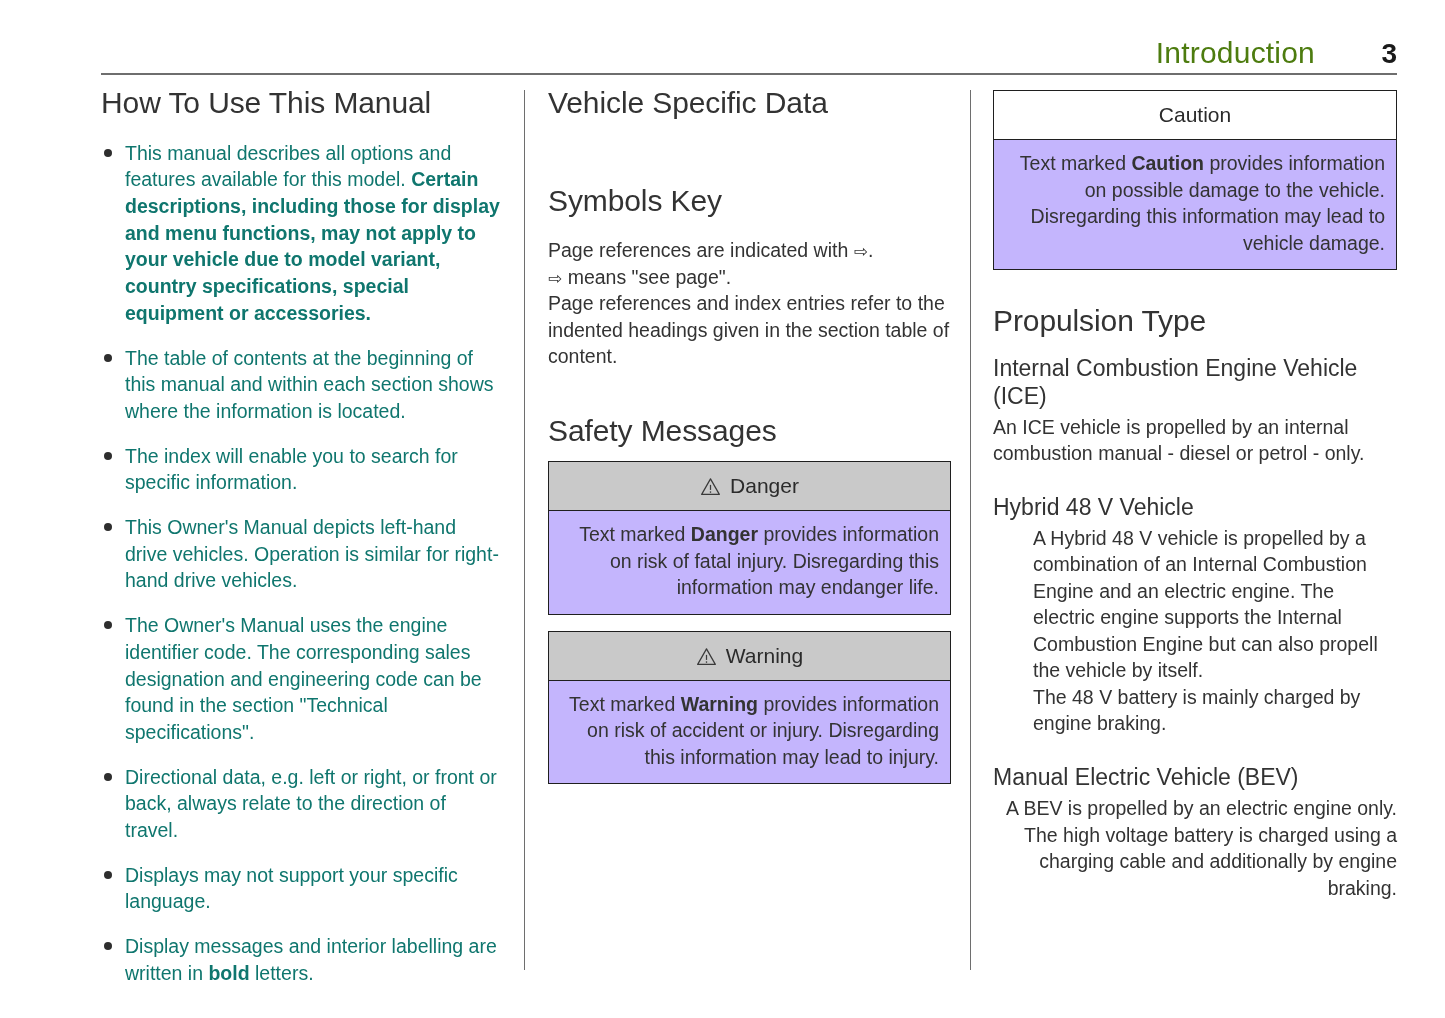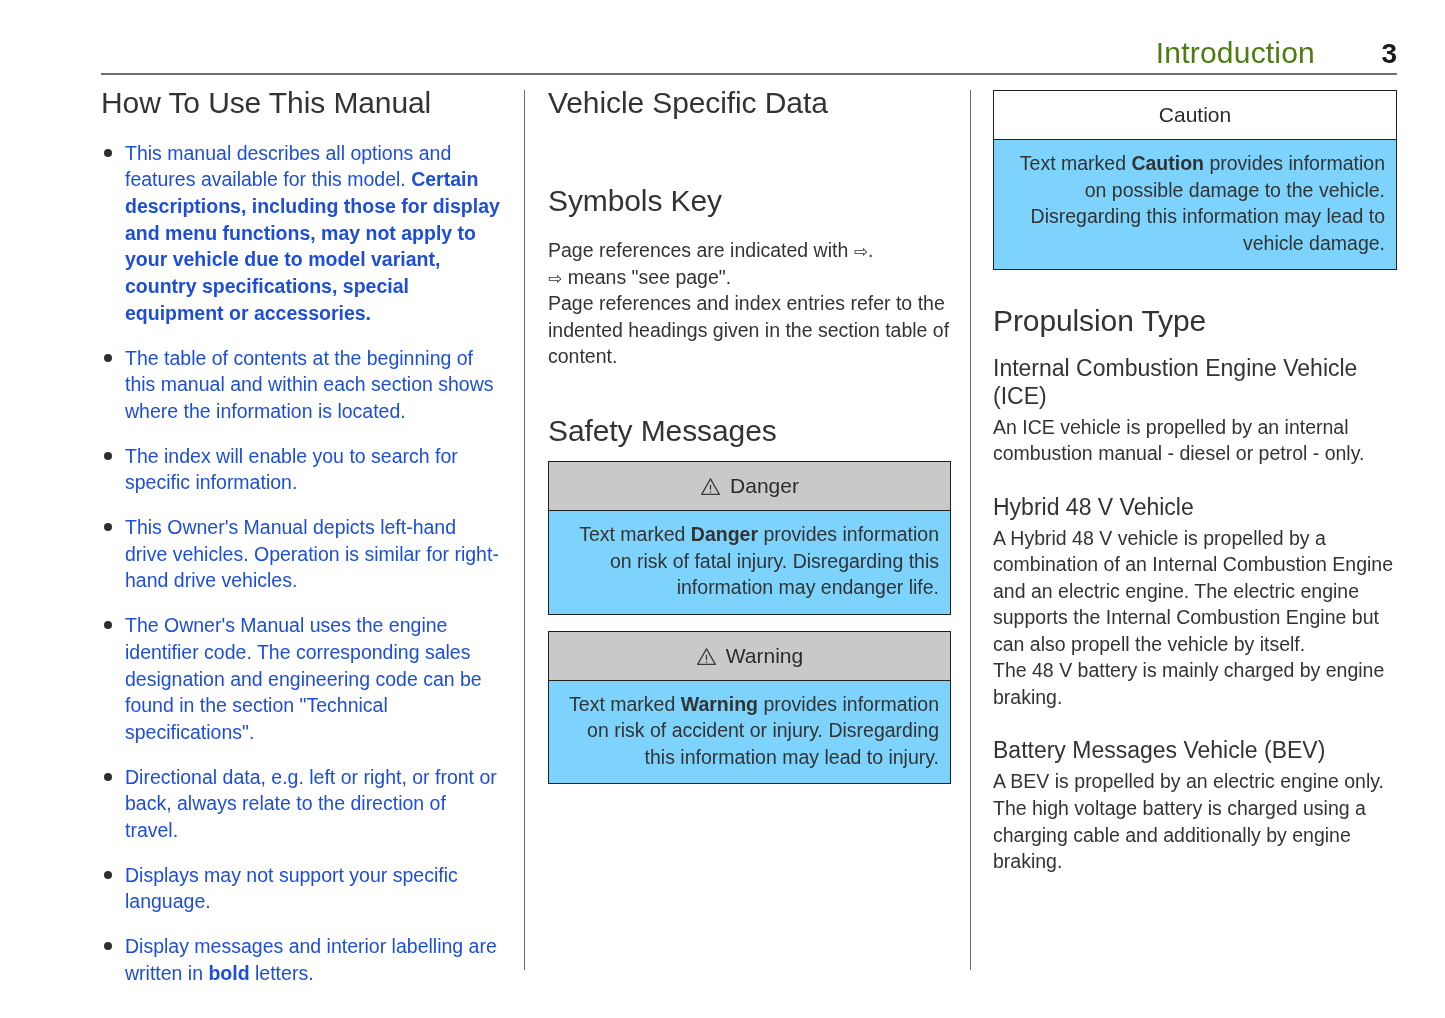--- a/index.html
+++ b/index.html
@@ -106,38 +106,38 @@
     list-style: none;
     margin: 0;
     padding: 0;
   }
   ul.bullets > li {
     position: relative;
     padding-left: 24px;
     margin-bottom: 18px;
     font-size: 19.5px;
     line-height: 1.37;
-    color: #1d4ed8;
+    color: #0f766e;
   }
   ul.bullets > li:last-child { margin-bottom: 0; }
   ul.bullets > li .dot {
     position: absolute;
     left: 3px;
     top: 9px;
     width: 8px;
     height: 8px;
     border-radius: 50%;
     background: #2e2e2e;
   }
   b, .bold { font-weight: 700; }
 
   
   .notice-box {
     border: 1px solid #1f1f1f;
-    background: #7dd3fc;
+    background: #c4b5fd;
     box-sizing: border-box;
   }
   .notice-head {
     border-bottom: 1px solid #1f1f1f;
     text-align: center;
     font-size: 21px;
     line-height: 1;
     padding: 13px 8px 14px 8px;
     color: #2b2b2b;
     display: flex;
@@ -271,24 +271,24 @@
     <div class="gap-lg"></div>
 
     <h1 class="sec-title" style="margin-bottom:16px;">Propulsion Type</h1>
 
     <h2 class="sub-title">Internal Combustion Engine Vehicle (ICE)</h2>
     <p class="body">An ICE vehicle is propelled by an internal combustion manual - diesel or petrol - only.</p>
 
     <div class="gap-md"></div>
 
     <h2 class="sub-title">Hybrid 48 V Vehicle</h2>
-    <p class="body" style="white-space:pre-line;">A Hybrid 48 V vehicle is propelled by a combination of an Internal Combustion Engine and an electric engine. The electric engine supports the Internal Combustion Engine but can also propell the vehicle by itself.
+    <p class="body" style="white-space:pre-line;margin-left:40px;">A Hybrid 48 V vehicle is propelled by a combination of an Internal Combustion Engine and an electric engine. The electric engine supports the Internal Combustion Engine but can also propell the vehicle by itself.
 The 48 V battery is mainly charged by engine braking.</p>
 
     <div class="gap-md"></div>
 
-    <h2 class="sub-title">Battery Messages Vehicle (BEV)</h2>
-    <p class="body" style="white-space:pre-line;">A BEV is propelled by an electric engine only.
+    <h2 class="sub-title">Manual Electric Vehicle (BEV)</h2>
+    <p class="body" style="white-space:pre-line;text-align:right;">A BEV is propelled by an electric engine only.
 The high voltage battery is charged using a charging cable and additionally by engine braking.</p>
 
   </div>
 
 </div>
 
 </body></html>

